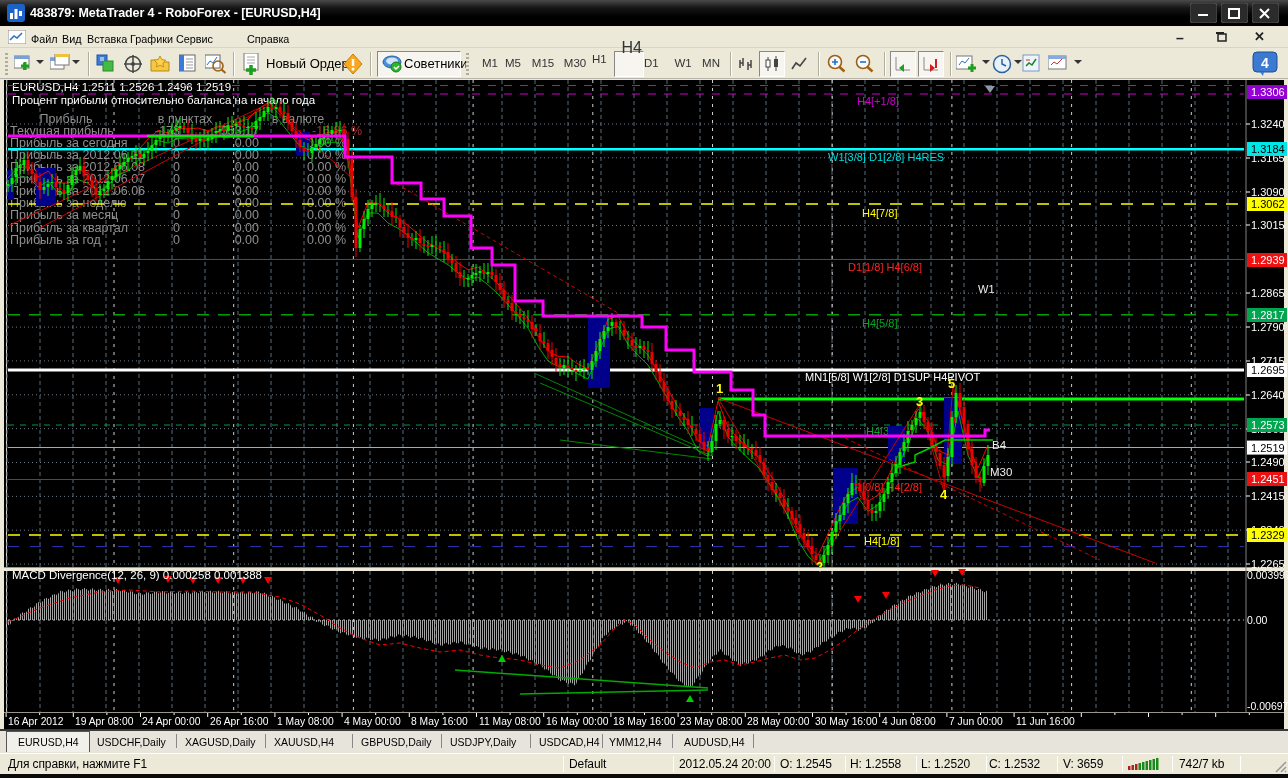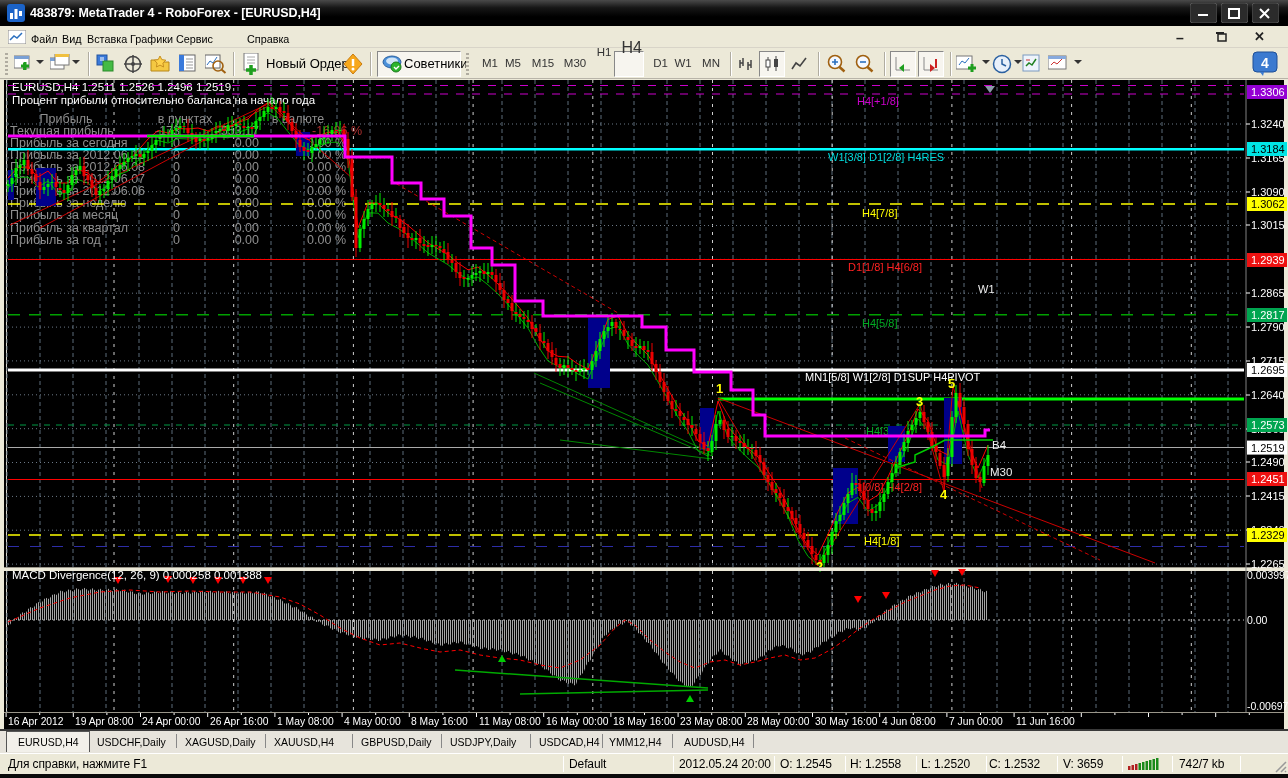--- a/index.html
+++ b/index.html
@@ -104,24 +104,24 @@
     <ellipse cx="10" cy="6" rx="6" ry="3.5" fill="#cfe4f7"></ellipse>
     <circle cx="14" cy="12" r="5" fill="#2db52d" stroke="#1a7a1a"></circle>
     <path d="M12 12l2 2 3-3" stroke="#fff" stroke-width="1.4" fill="none"></path>
   </svg>
 <div class="abs" style="left:404px;top:56px;font-size:13px;color:#000">Советники</div>
 <div class="abs" style="left:466px;top:53px;width:3px;height:22px;background:repeating-linear-gradient(180deg,#b0aca0 0 2px,#ece9d8 2px 4px)"></div>
 <div class="abs" style="left:472px;top:57px;width:26px;text-align:right;font-size:11.5px;color:#333">M1</div>
 <div class="abs" style="left:500px;top:57px;width:26px;text-align:center;font-size:11.5px;color:#333">M5</div>
 <div class="abs" style="left:528px;top:57px;width:30px;text-align:center;font-size:11.5px;color:#333">M15</div>
 <div class="abs" style="left:560px;top:57px;width:30px;text-align:center;font-size:11.5px;color:#333">M30</div>
-<div class="abs" style="left:592px;top:46px;width:24px;text-align:center;font-size:11.5px;color:#333">H1</div>
+<div class="abs" style="left:592px;top:53px;width:24px;font-size:11.5px;color:#333">H1</div>
 <div class="abs" style="left:614px;top:51px;width:30px;height:26px;background:#f7f5ef;border:1px solid #888;border-bottom-color:#fff;border-right-color:#fff"></div>
 <div class="abs" style="left:618px;top:39px;width:24px;text-align:right;font-size:16px;color:#333">H4</div>
-<div class="abs" style="left:644px;top:57px;width:24px;text-align:right;font-size:11.5px;color:#333">D1</div>
+<div class="abs" style="left:644px;top:57px;width:24px;text-align:left;font-size:11.5px;color:#333">D1</div>
 <div class="abs" style="left:670px;top:57px;width:26px;text-align:center;font-size:11.5px;color:#333">W1</div>
 <div class="abs" style="left:698px;top:57px;width:26px;text-align:center;font-size:11.5px;color:#333">MN</div>
 <div class="abs" style="left:730px;top:52px;width:2px;height:24px;border-left:1px solid #b0aca0;border-right:1px solid #fff"></div>
 <svg style="position:absolute;left:737px;top:55px" width="20" height="18">
     <path d="M3 13V5M3 8h3M6 11V3" stroke="#444" stroke-width="1.5" fill="none"></path>
     <path d="M11 15V7M11 10h3M14 13V5" stroke="#444" stroke-width="1.5" fill="none"></path>
   </svg>
 <div class="abs" style="left:759px;top:51px;width:26px;height:26px;background:#f7f5ef;border:1px solid #888;border-bottom-color:#fff;border-right-color:#fff"></div>
 <svg style="position:absolute;left:763px;top:55px" width="20" height="18">
     <path d="M5 2v14" stroke="#444"></path>

